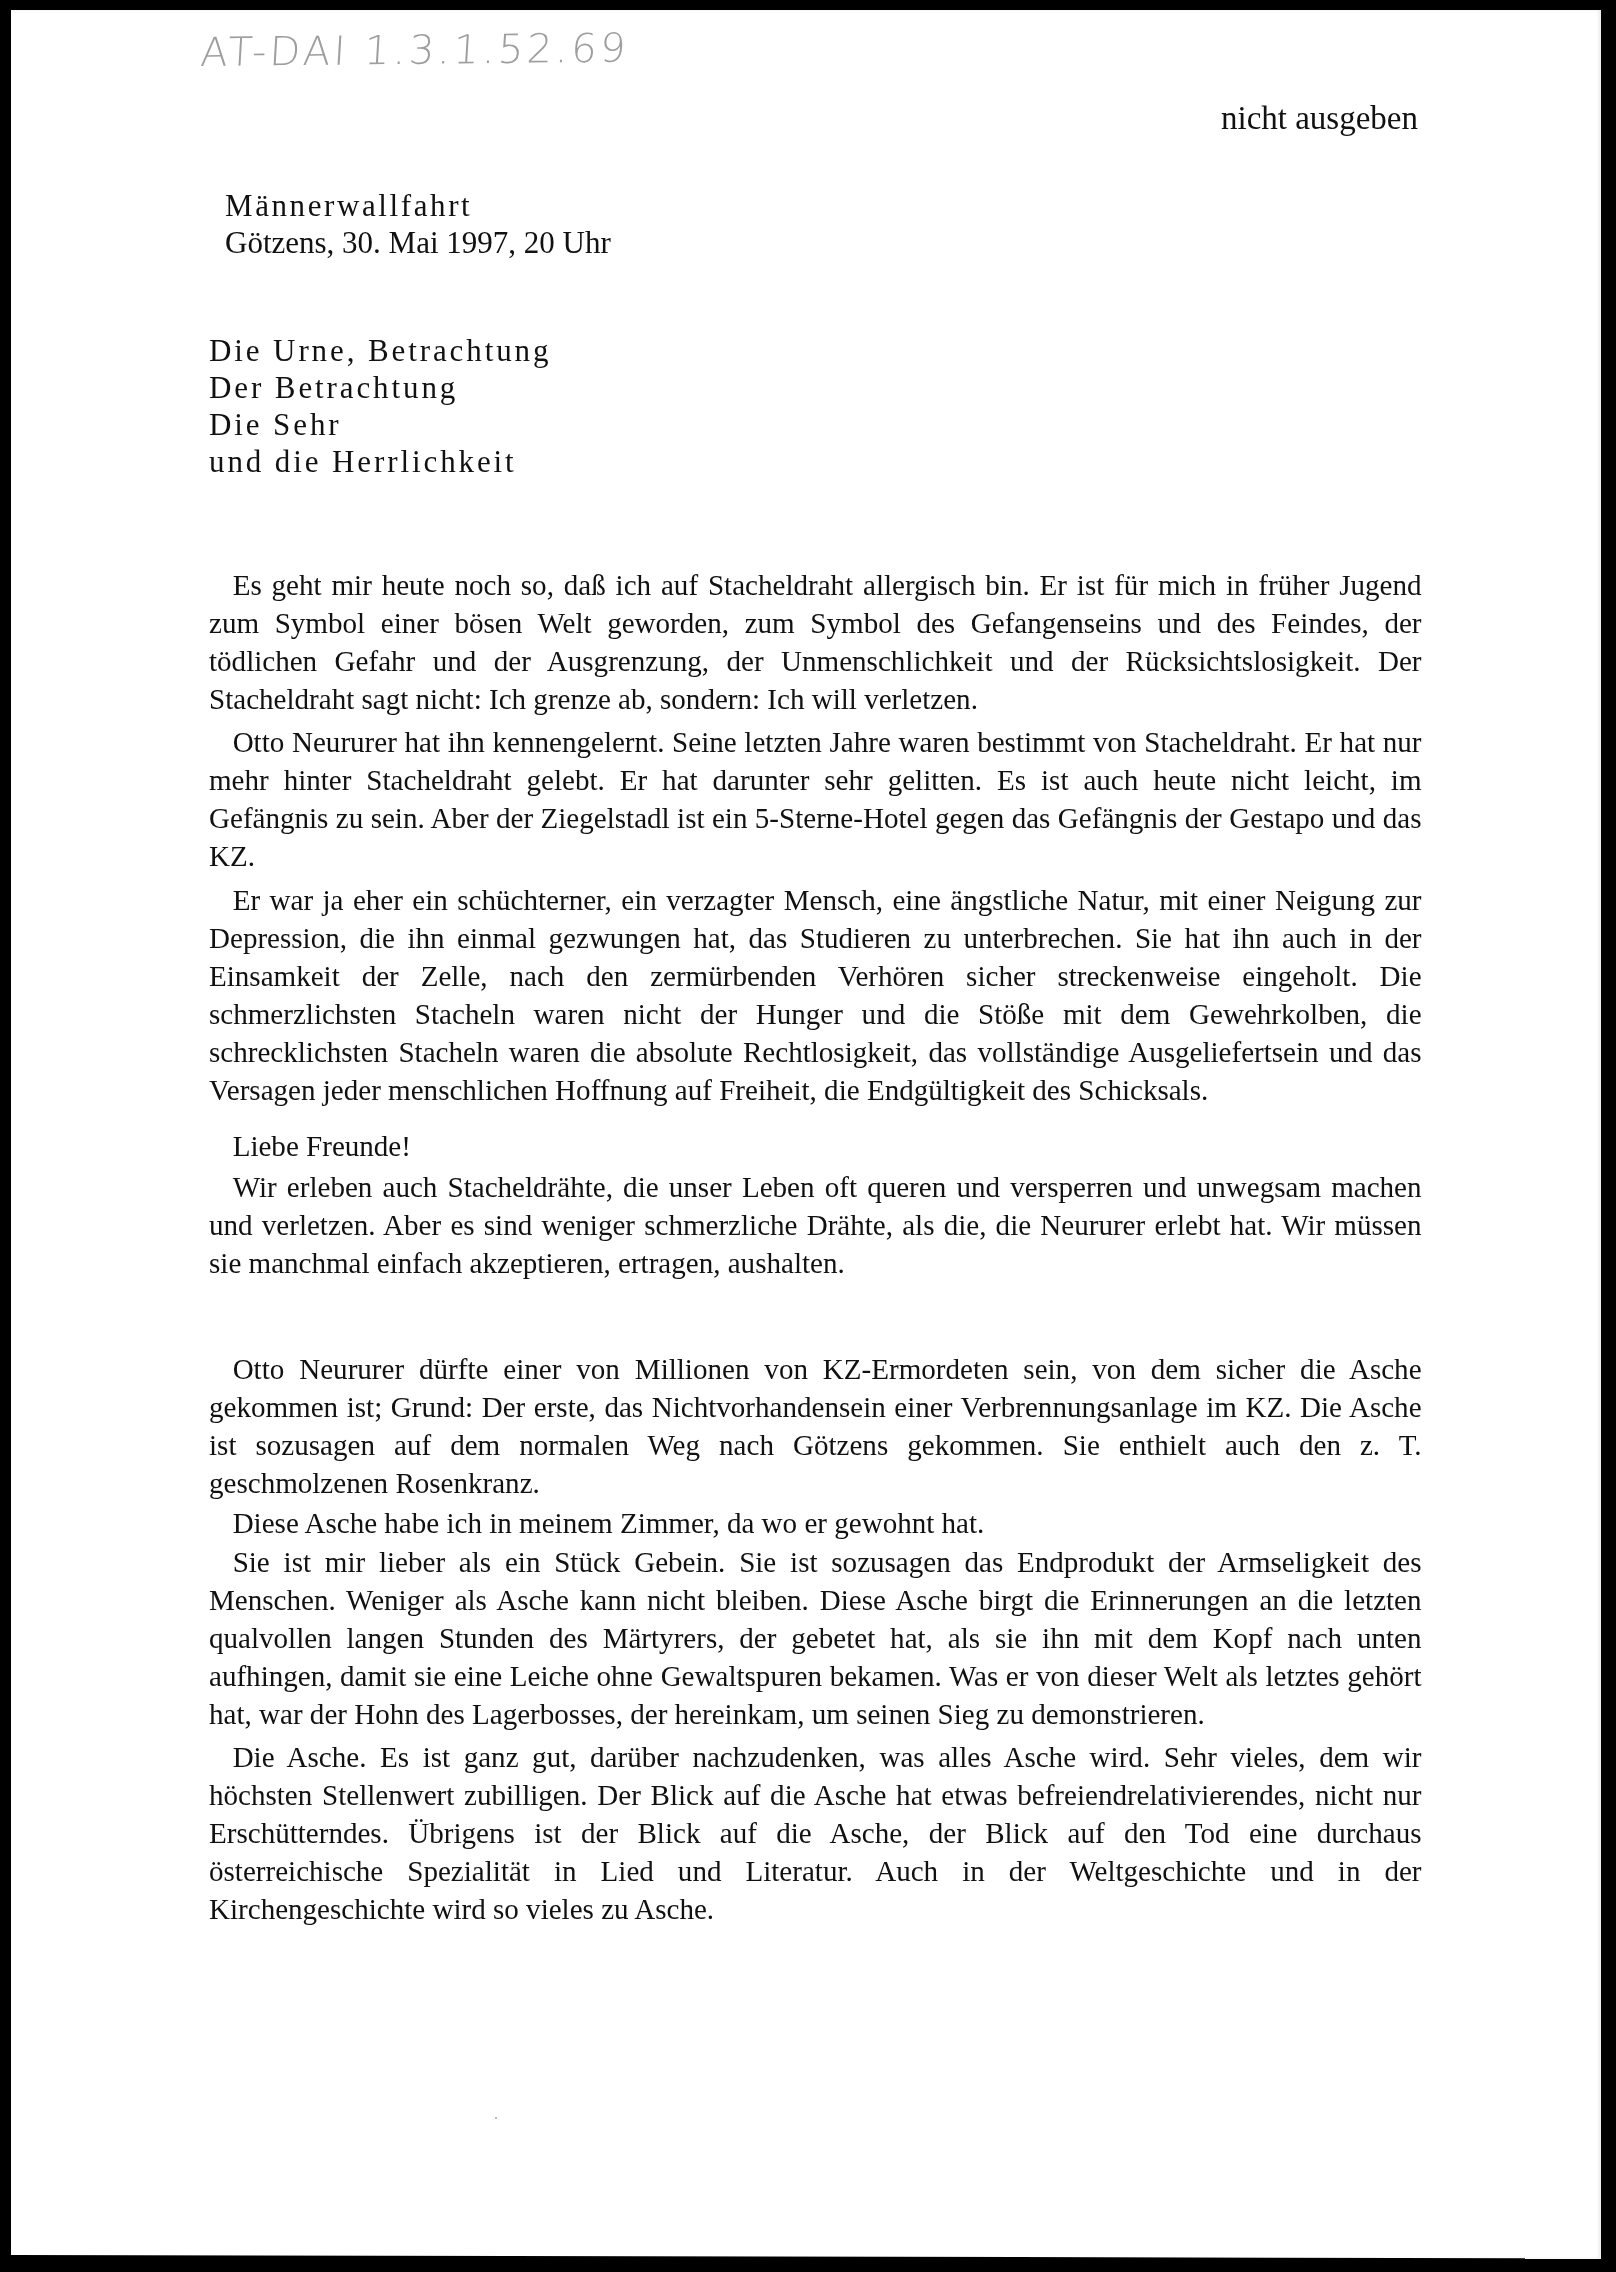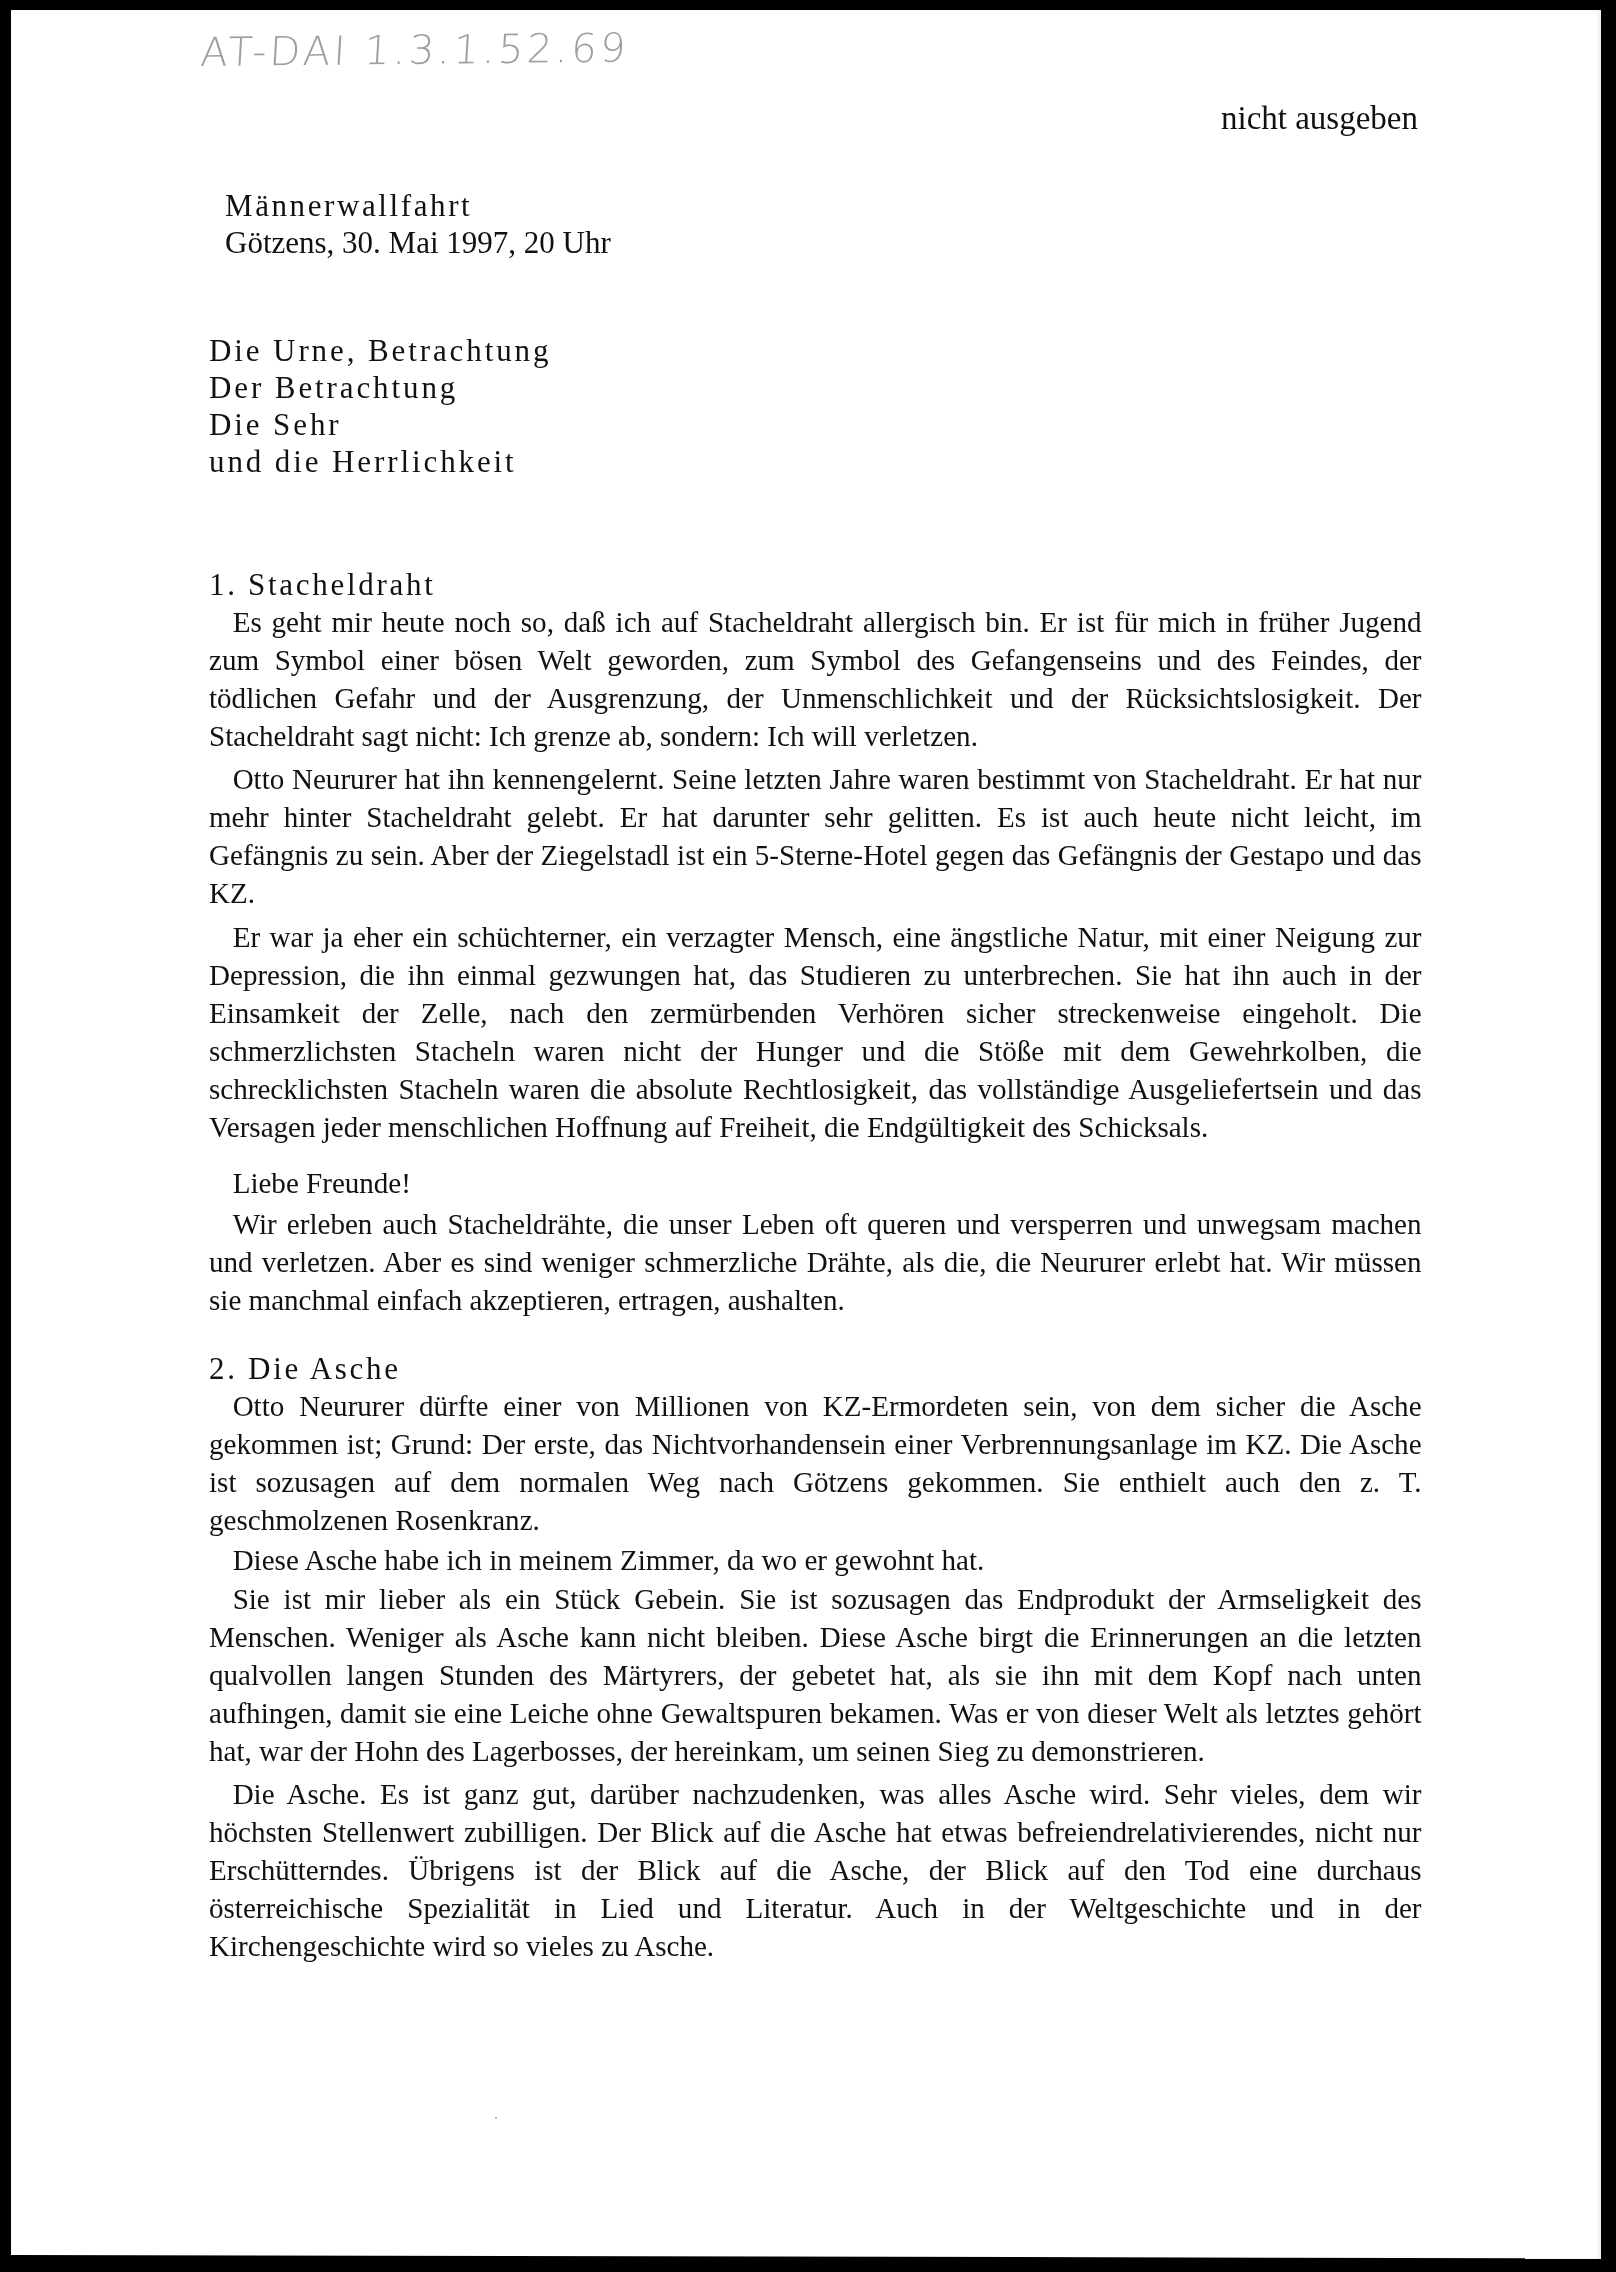--- a/index.html
+++ b/index.html
@@ -128,30 +128,28 @@
   </div>
 
   <div class="title-block">
     <div>Die Urne, Betrachtung</div>
     <div>Der Betrachtung</div>
     <div>Die Sehr</div>
     <div>und die Herrlichkeit</div>
   </div>
 
   <div class="section" style="top:566px;">
-    <h2 class="section-heading">1. Stacheldraht</h2>
     <p class="para last-line-left">Es geht mir heute noch so, daß ich auf Stacheldraht allergisch bin. Er ist für mich in früher Jugend zum Symbol einer bösen Welt geworden, zum Symbol des Gefangenseins und des Feindes, der tödlichen Gefahr und der Ausgrenzung, der Unmenschlichkeit und der Rück­sichtslosigkeit. Der Stacheldraht sagt nicht: Ich grenze ab, sondern: Ich will verletzen.</p>
     <p class="para last-line-left gap-before" style="margin-top:4.8px;">Otto Neururer hat ihn kennengelernt. Seine letzten Jahre waren bestimmt von Stacheldraht. Er hat nur mehr hinter Stacheldraht gelebt. Er hat darunter sehr gelitten. Es ist auch heute nicht leicht, im Gefängnis zu sein. Aber der Ziegelstadl ist ein 5-Sterne-Hotel gegen das Gefängnis der Gestapo und das KZ.</p>
     <p class="para last-line-left" style="margin-top:6.5px;">Er war ja eher ein schüchterner, ein verzagter Mensch, eine ängstliche Natur, mit einer Neigung zur Depression, die ihn einmal gezwungen hat, das Studieren zu unterbrechen. Sie hat ihn auch in der Einsamkeit der Zelle, nach den zermürbenden Verhören sicher strecken­weise eingeholt. Die schmerzlichsten Stacheln waren nicht der Hunger und die Stöße mit dem Gewehrkolben, die schrecklichsten Stacheln waren die absolute Rechtlosigkeit, das voll­ständige Ausgeliefertsein und das Versagen jeder menschlichen Hoffnung auf Freiheit, die Endgültigkeit des Schicksals.</p>
     <p class="para last-line-left" style="margin-top:18px;">Liebe Freunde!</p>
     <p class="para last-line-left" style="margin-top:3.2px;">Wir erleben auch Stacheldrähte, die unser Leben oft queren und versperren und unwegsam machen und verletzen. Aber es sind weniger schmerzliche Drähte, als die, die Neururer erlebt hat. Wir müssen sie manchmal einfach akzeptieren, ertragen, aushalten.</p>
   </div>
 
   <div class="section" style="top:1350px;">
-    <h2 class="section-heading">2. Die Asche</h2>
     <p class="para last-line-left">Otto Neururer dürfte einer von Millionen von KZ-Ermordeten sein, von dem sicher die Asche gekommen ist; Grund: Der erste, das Nichtvorhandensein einer Verbrennungsanlage im KZ. Die Asche ist sozusagen auf dem normalen Weg nach Götzens gekommen. Sie enthielt auch den z. T. geschmolzenen Rosenkranz.</p>
     <p class="para last-line-left" style="margin-top:1.6px;">Diese Asche habe ich in meinem Zimmer, da wo er gewohnt hat.</p>
     <p class="para last-line-left" style="margin-top:1.6px;">Sie ist mir lieber als ein Stück Gebein. Sie ist sozusagen das Endprodukt der Armseligkeit des Menschen. Weniger als Asche kann nicht bleiben. Diese Asche birgt die Erinnerungen an die letzten qualvollen langen Stunden des Märtyrers, der gebetet hat, als sie ihn mit dem Kopf nach unten aufhingen, damit sie eine Leiche ohne Gewaltspuren bekamen. Was er von dieser Welt als letztes gehört hat, war der Hohn des Lagerbosses, der hereinkam, um seinen Sieg zu demonstrieren.</p>
     <p class="para last-line-left" style="margin-top:4.8px;">Die Asche. Es ist ganz gut, darüber nachzudenken, was alles Asche wird. Sehr vieles, dem wir höchsten Stellenwert zubilligen. Der Blick auf die Asche hat etwas befreiend­relativierendes, nicht nur Erschütterndes. Übrigens ist der Blick auf die Asche, der Blick auf den Tod eine  durchaus österreichische Spezialität in Lied und Literatur. Auch in der Welt­geschichte und in der Kirchengeschichte wird so vieles zu Asche.</p>
   </div>
 
 </div>
 
 <div class="speck" style="left:495px; top:2117px;"></div>
 

